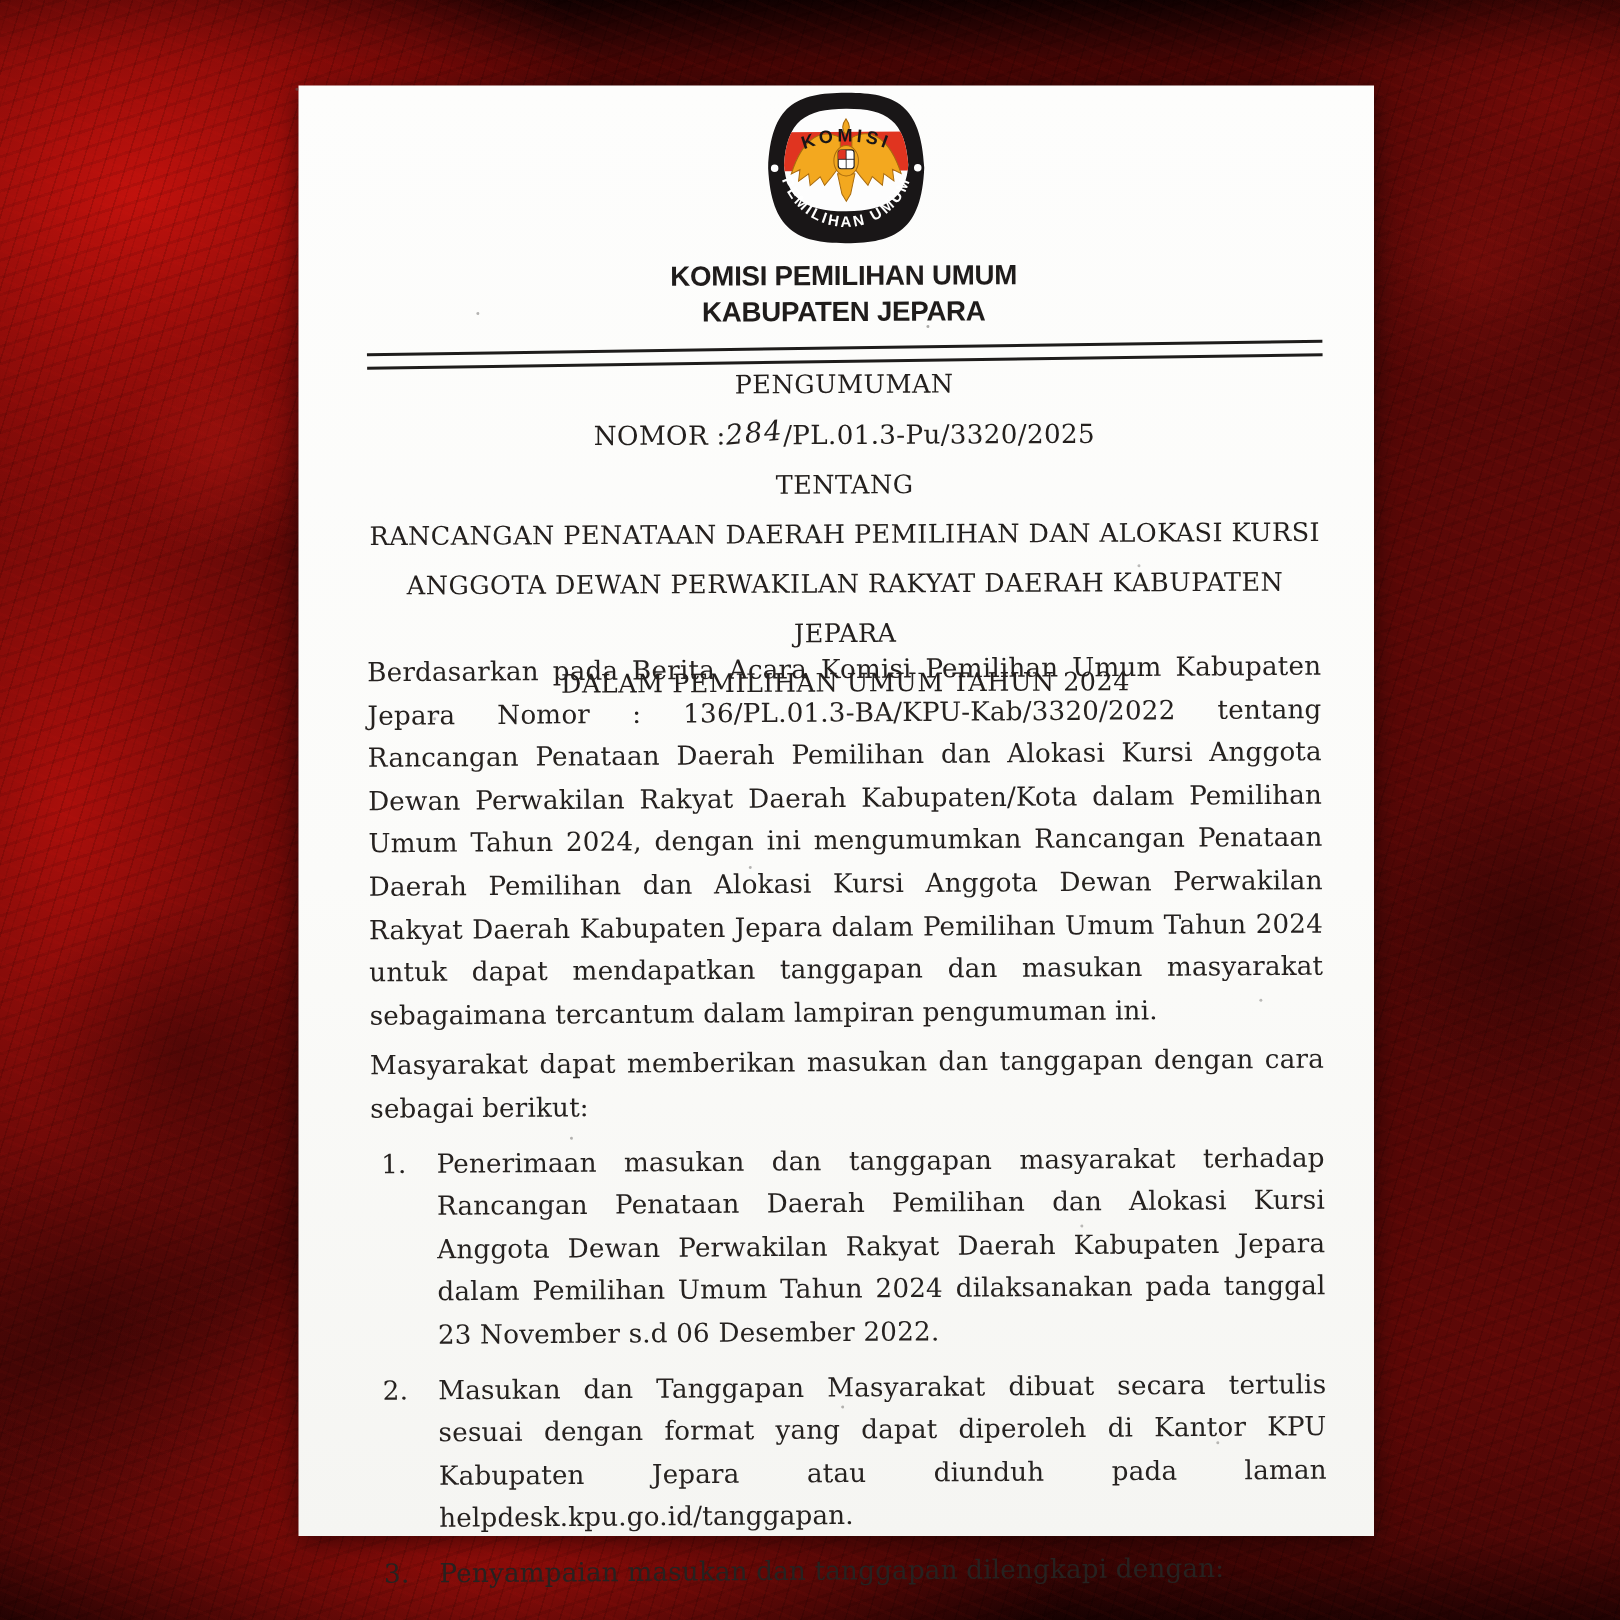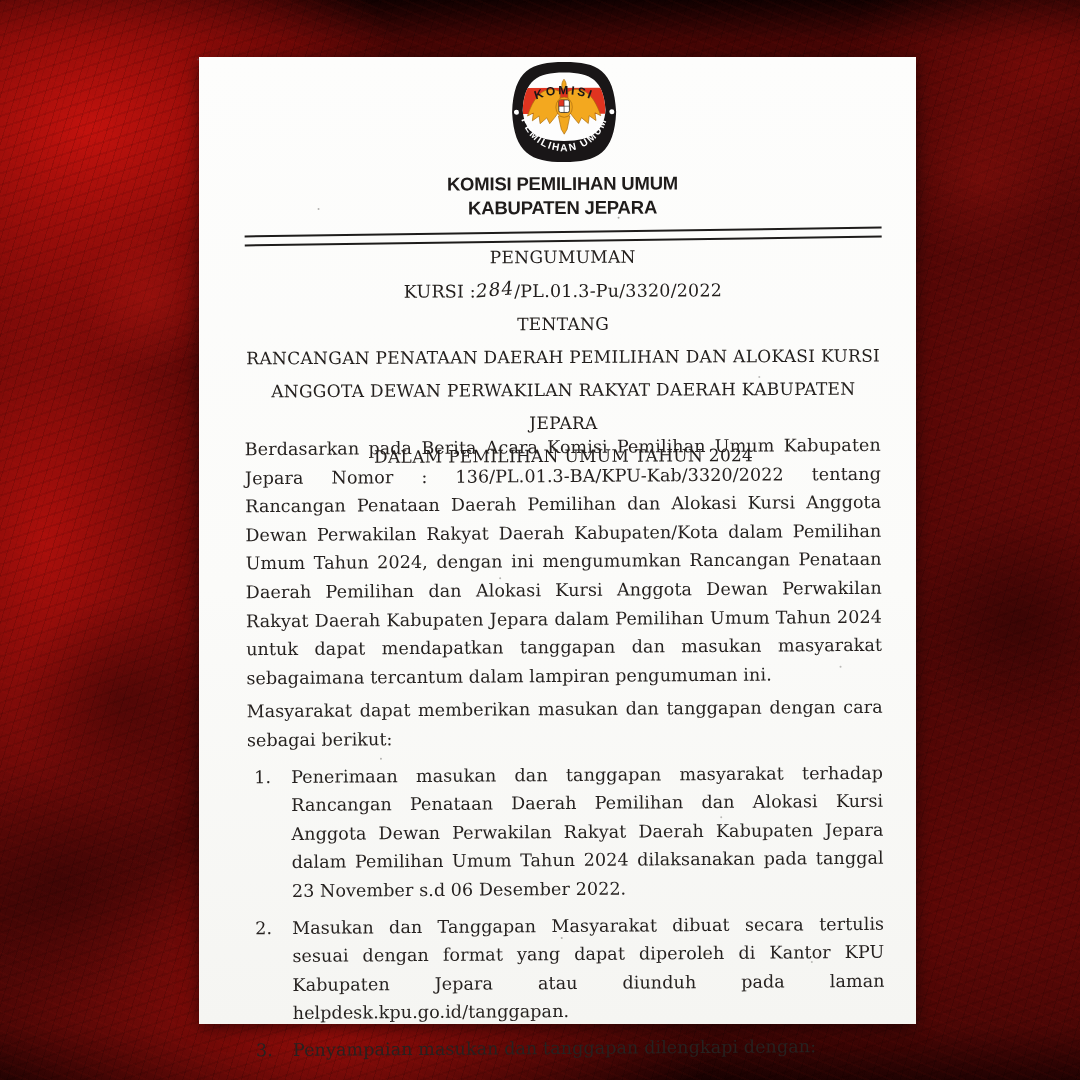--- a/index.html
+++ b/index.html
@@ -127,21 +127,21 @@
 
     <div class="org">
       <div>KOMISI PEMILIHAN UMUM</div>
       <div>KABUPATEN JEPARA</div>
     </div>
 
     <div class="rule"></div>
 
     <div class="titles">
       <div>PENGUMUMAN</div>
-      <div class="nomor"><span>KURSI :</span><span class="hand">284</span><span>/PL.01.3-Pu/3320/2022</span></div>
+      <div class="nomor"><span>NOMOR :</span><span class="hand">284</span><span>/PL.01.3-Pu/3320/2025</span></div>
       <div>TENTANG</div>
       <div>RANCANGAN PENATAAN DAERAH PEMILIHAN DAN ALOKASI KURSI</div>
       <div>ANGGOTA DEWAN PERWAKILAN RAKYAT DAERAH KABUPATEN JEPARA</div>
       <div>DALAM PEMILIHAN UMUM TAHUN 2024</div>
     </div>
 
     <div class="bodytext">
       <p>Berdasarkan pada Berita Acara Komisi Pemilihan Umum Kabupaten Jepara Nomor : 136/PL.01.3-BA/KPU-Kab/3320/2022 tentang Rancangan Penataan Daerah Pemilihan dan Alokasi Kursi Anggota Dewan Perwakilan Rakyat Daerah Kabupaten/Kota dalam Pemilihan Umum Tahun 2024, dengan ini mengumumkan Rancangan Penataan Daerah Pemilihan dan Alokasi Kursi Anggota Dewan Perwakilan Rakyat Daerah Kabupaten Jepara dalam Pemilihan Umum Tahun 2024 untuk dapat mendapatkan tanggapan dan masukan masyarakat sebagaimana tercantum dalam lampiran pengumuman ini.</p>
       <p class="p2">Masyarakat dapat memberikan masukan dan tanggapan dengan cara sebagai berikut:</p>
 

